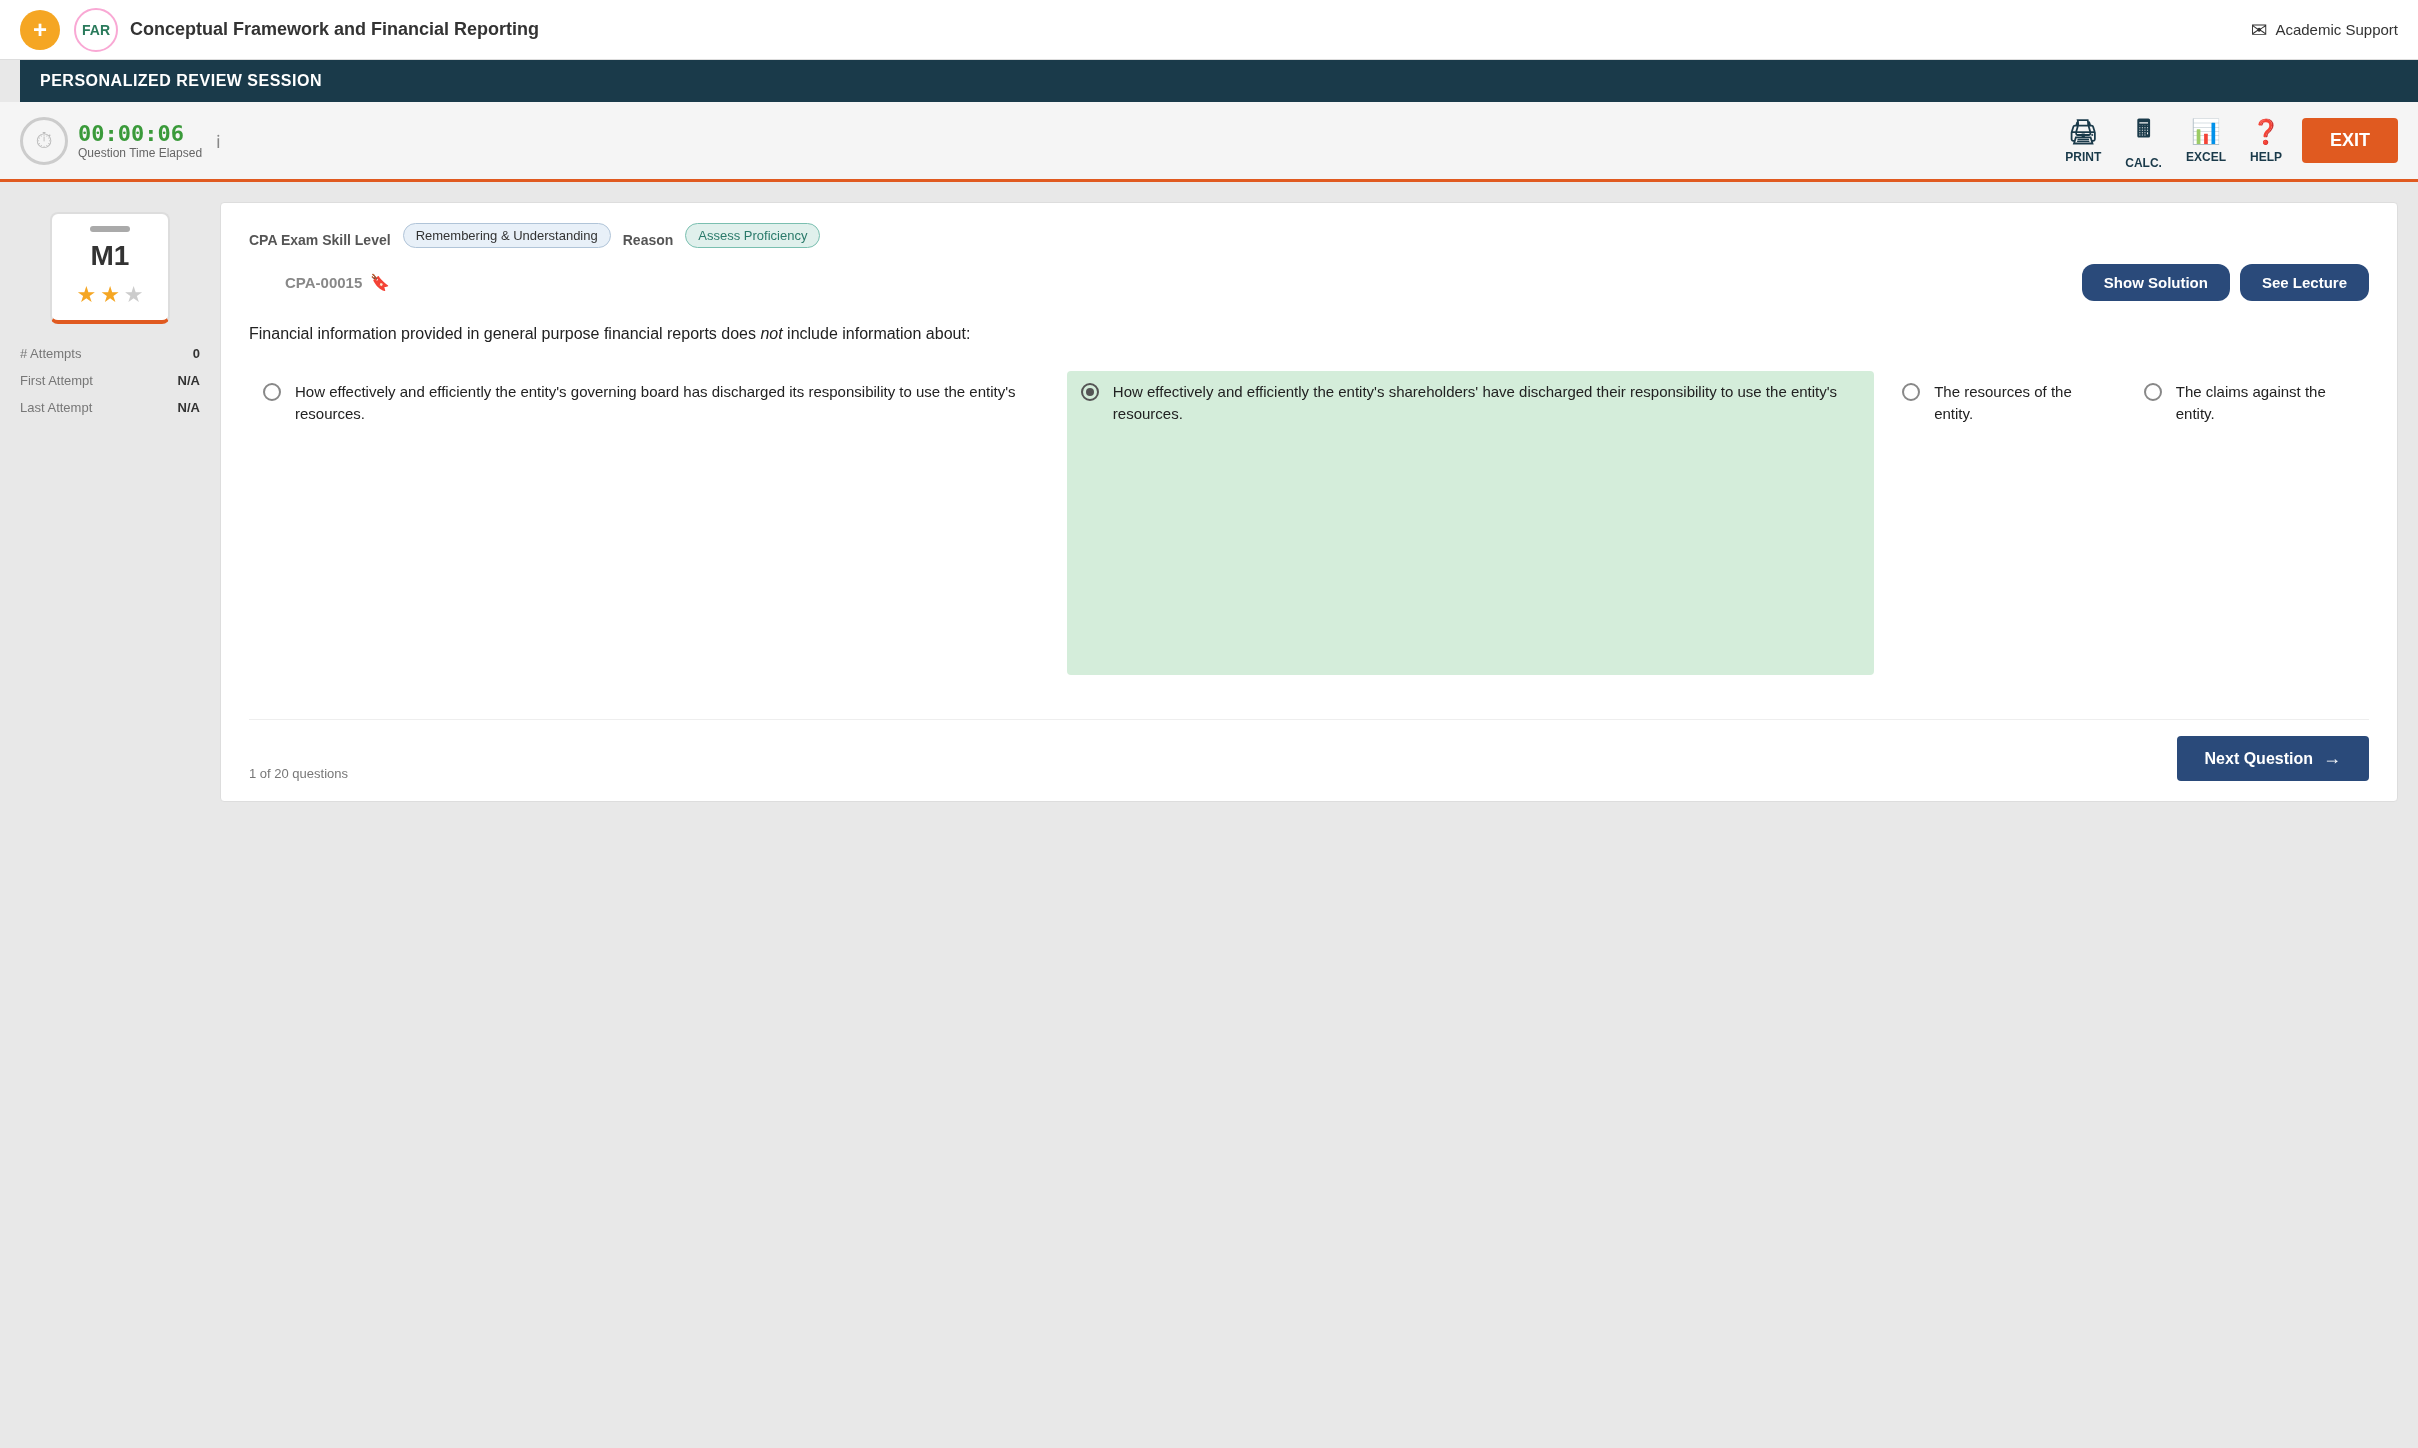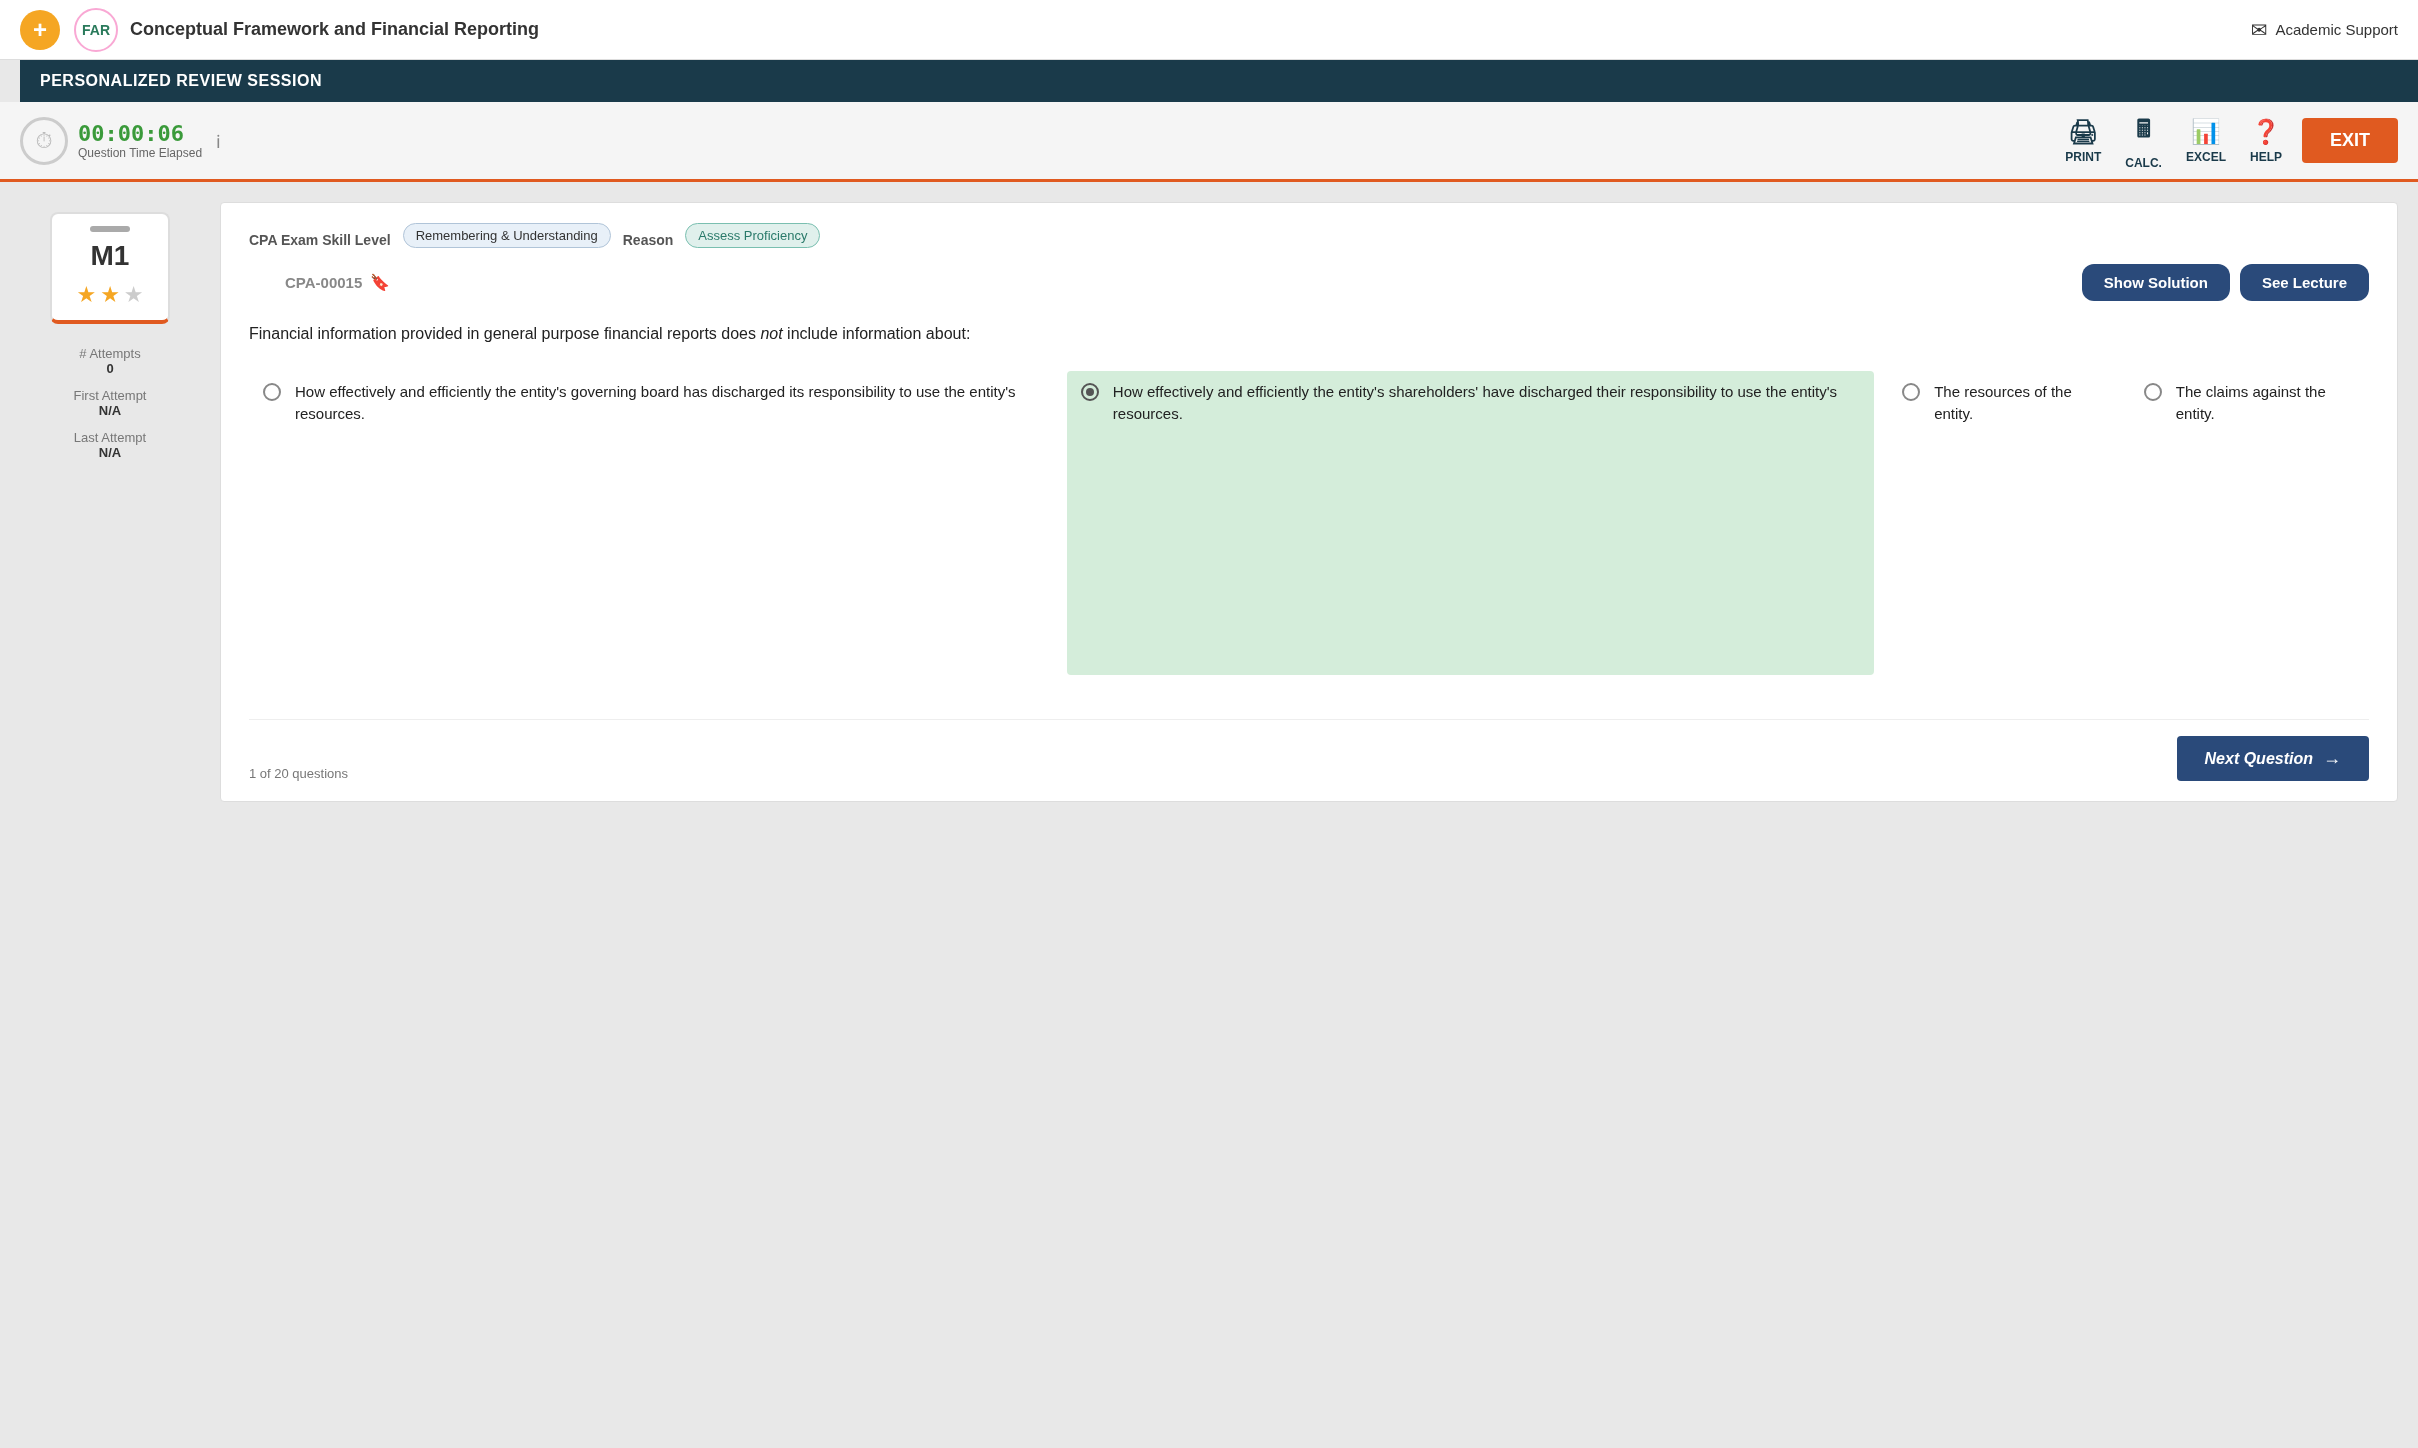--- a/index.html
+++ b/index.html
@@ -133,21 +133,21 @@
     .badge-label {
       font-size: 28px; font-weight: bold; color: #333; margin-bottom: 10px;
     }
     .stars-row { display: flex; gap: 4px; font-size: 22px; }
     .star-filled { color: #f5a623; }
     .star-empty { color: #ccc; }
 
     .stats-section { width: 100%; }
     .stat-row {
       display: flex; justify-content: space-between; align-items: center;
-      padding: 6px 0; font-size: 13px; color: #555; flex-direction: column;
+      padding: 6px 0; font-size: 13px; color: #555;
     }
     .stat-label { color: #777; }
     .stat-value { font-weight: bold; color: #333; }
 
     
     .question-panel {
       flex: 1;
       background: #fff;
       border: 1px solid #ddd;
       border-radius: 4px;
@@ -226,21 +226,21 @@
     .question-count { font-size: 13px; color: #777; }
     .next-btn {
       background: #2a4a7a;
       color: #fff;
       border: none;
       padding: 12px 28px;
       font-size: 16px;
       font-weight: bold;
       border-radius: 4px;
       cursor: pointer;
-      display: flex; align-items: center; gap: 10px; font-style: italic;
+      display: flex; align-items: center; gap: 10px;
     }
     .arrow-right { font-size: 18px; }
   </style>
 </head>
 <body>
 
 <div class="top-nav">
   <div class="plus-icon">+</div>
   <div class="far-badge">FAR</div>
   <div class="nav-title">Conceptual Framework and Financial Reporting</div>

